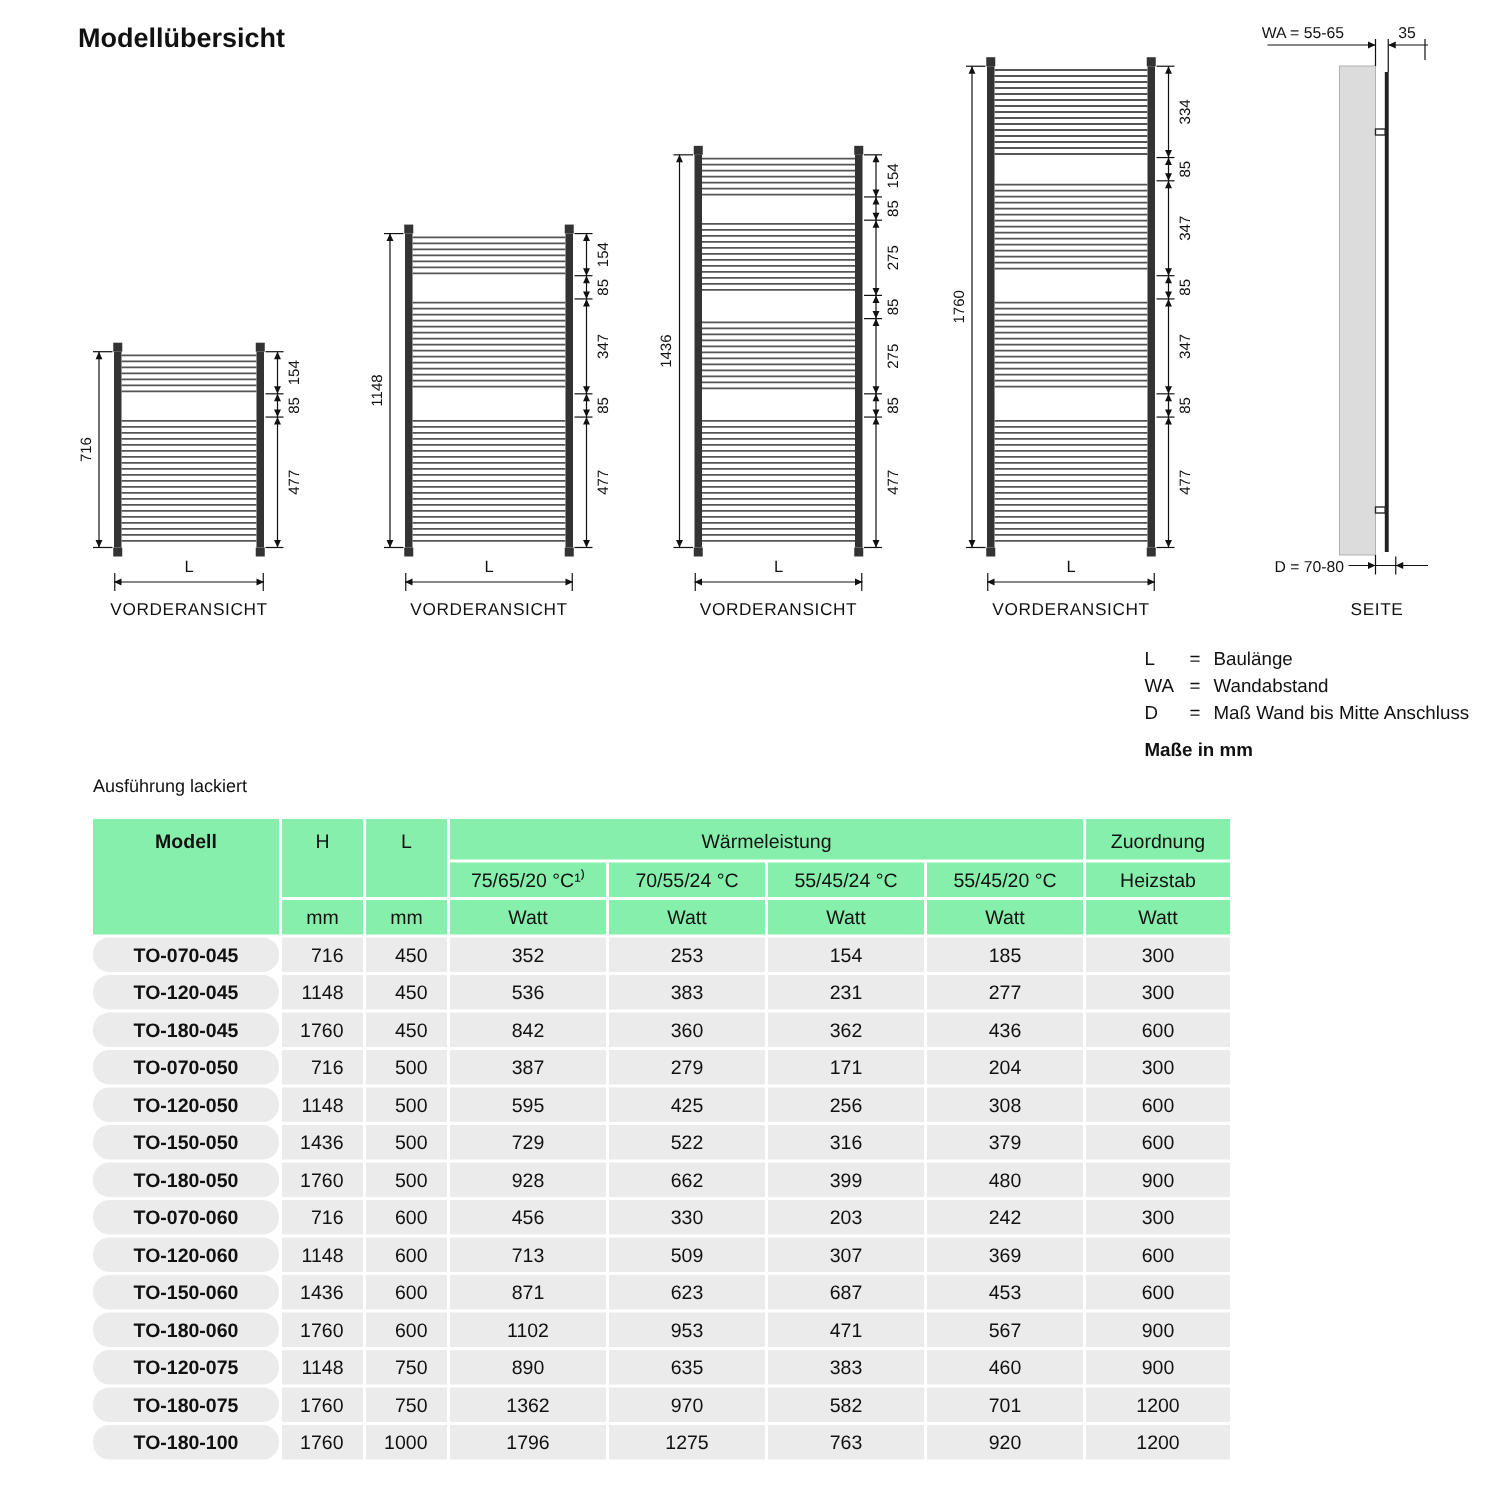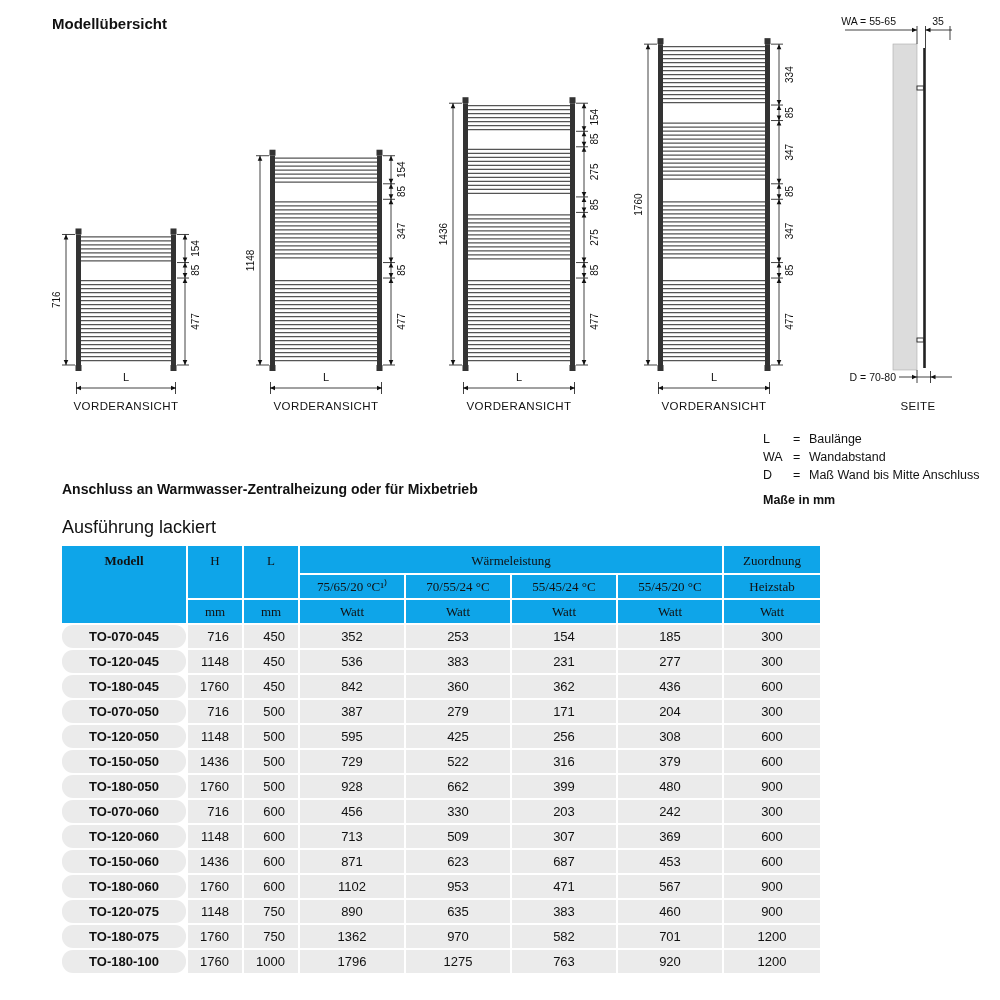--- a/index.html
+++ b/index.html
@@ -1,29 +1,29 @@
 <!DOCTYPE html>
 <html><head>
 <meta charset="utf-8">
 <style>
   html,body{margin:0;padding:0;background:#fff;}
   .page{position:relative;width:1000px;height:1000px;background:#fff;overflow:hidden;
         font-family:"Liberation Sans",sans-serif;color:#111;}
-  .title{position:absolute;left:52px;top:15px;font-size:15px;font-weight:bold;}
+  .title{position:absolute;left:52px;top:15px;font-size:18px;font-weight:bold;}
   #diagram-svg{position:absolute;left:0;top:0;font-family:"Liberation Sans",sans-serif;}
   .legend{position:absolute;left:763px;top:430px;font-size:12.5px;line-height:18px;}
   .legend-row{display:flex;}
   .legend-abbr{width:30px;}
   .legend-eq{width:16px;}
   .legend-note{margin-top:7px;font-weight:bold;}
   .section-heading{position:absolute;left:62px;top:481px;font-size:14px;font-weight:bold;}
-  .subheading{position:absolute;left:62px;top:517px;font-size:18px;}
+  .subheading{position:absolute;left:62px;top:517px;font-size:12px;}
   table.spec{position:absolute;left:60px;top:544px;border-collapse:separate;border-spacing:2px;
              font-size:13px;}
-  .spec th{background:#0ea5e9;font-weight:normal;padding:2px 4px;line-height:19px;font-family:Liberation Serif, serif;}
+  .spec th{background:#86efac;font-weight:normal;padding:2px 4px;line-height:19px;}
   .spec th.b{font-weight:bold;}
   .spec th.vt{vertical-align:top;padding-top:5px;}
   .spec thead tr:first-child th{padding-top:5px;padding-bottom:3px;}
   .spec td{background:#ebebeb;text-align:center;padding:2px 6px;line-height:19px;white-space:nowrap;}
   .spec td.model{font-weight:bold;border-radius:11px;}
   .spec td.ra{text-align:right;padding-right:13px;}
 </style>
 </head>
 <body>
 
@@ -461,21 +461,20 @@
       <span class="legend-text">Wandabstand</span>
     </div>
     <div class="legend-row">
       <span class="legend-abbr">D</span>
       <span class="legend-eq">=</span>
       <span class="legend-text">Maß Wand bis Mitte Anschluss</span>
     </div>
     <div class="legend-note">Maße in mm</div>
   </div>
 
-  <div class="section-heading">Anschluss an Warmwasser-Zentralheizung oder für Mixbetrieb</div>
   <div class="subheading">Ausführung lackiert</div>
 
   <table class="spec">
     <colgroup>
       <col style="width:124px">
         <col style="width:54px">
         <col style="width:54px">
       <col style="width:104px">
         <col style="width:104px">
         <col style="width:104px">

